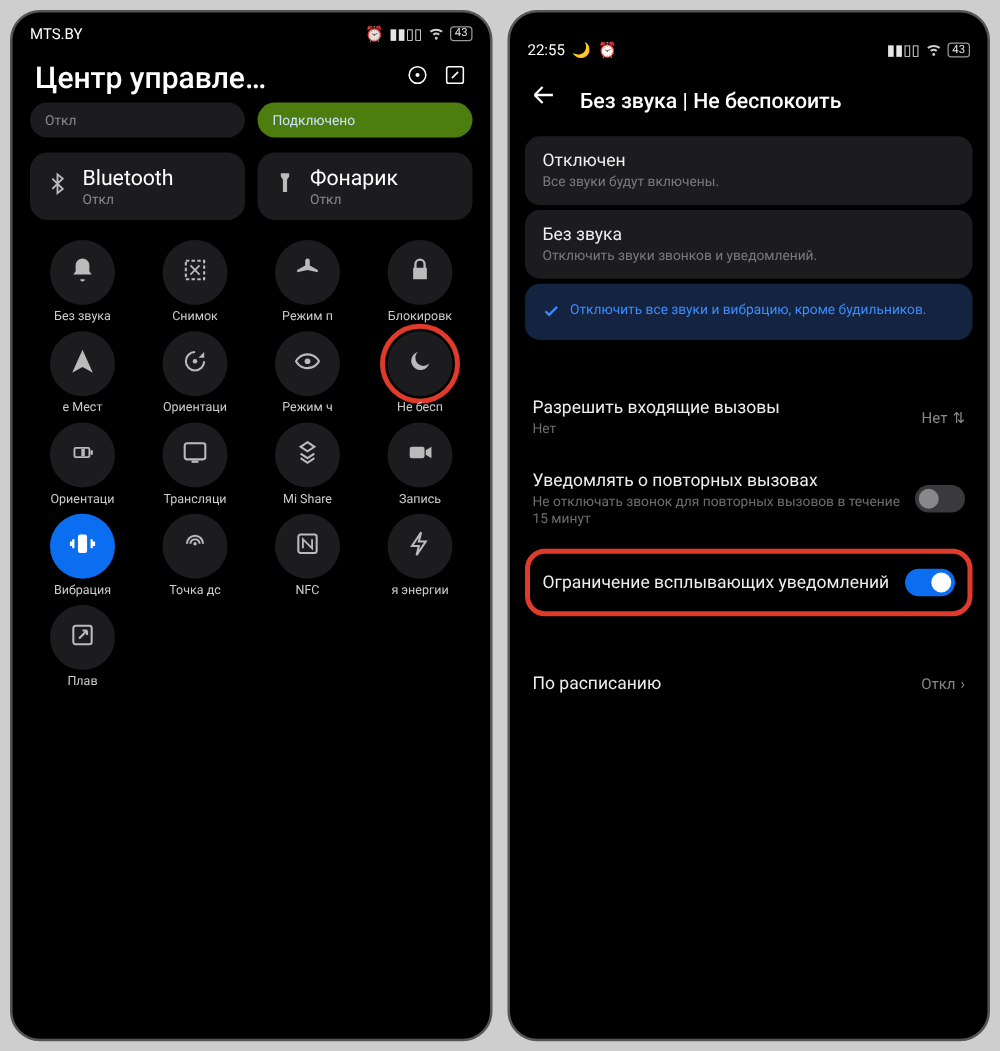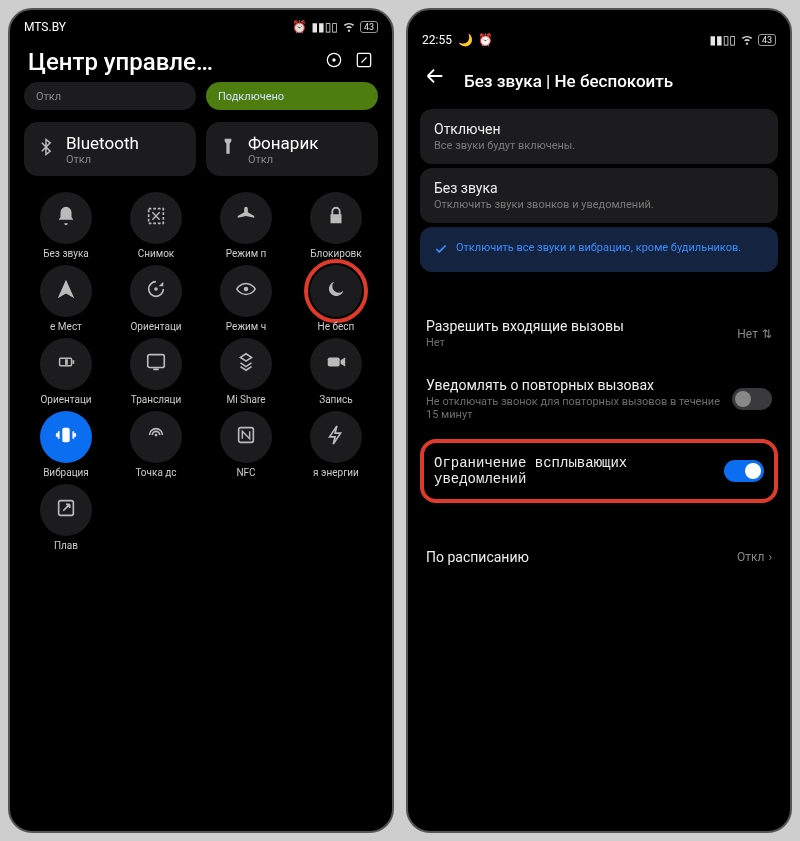--- a/index.html
+++ b/index.html
@@ -138,21 +138,20 @@
     margin: 2px 10px;
     padding: 8px 8px;
   }
   .highlight-row-inner {
     outline: 4px solid #e03a2a;
     border-radius: 10px;
     padding: 10px 8px;
     display: flex;
     align-items: center;
     justify-content: space-between;
-    font-family: Liberation Mono, monospace;
   }
 
   .spacer { height: 28px; }
 </style>
 </head>
 <body>
 
 <div class="phone">
   <div class="status-bar">
     <div class="status-left">

